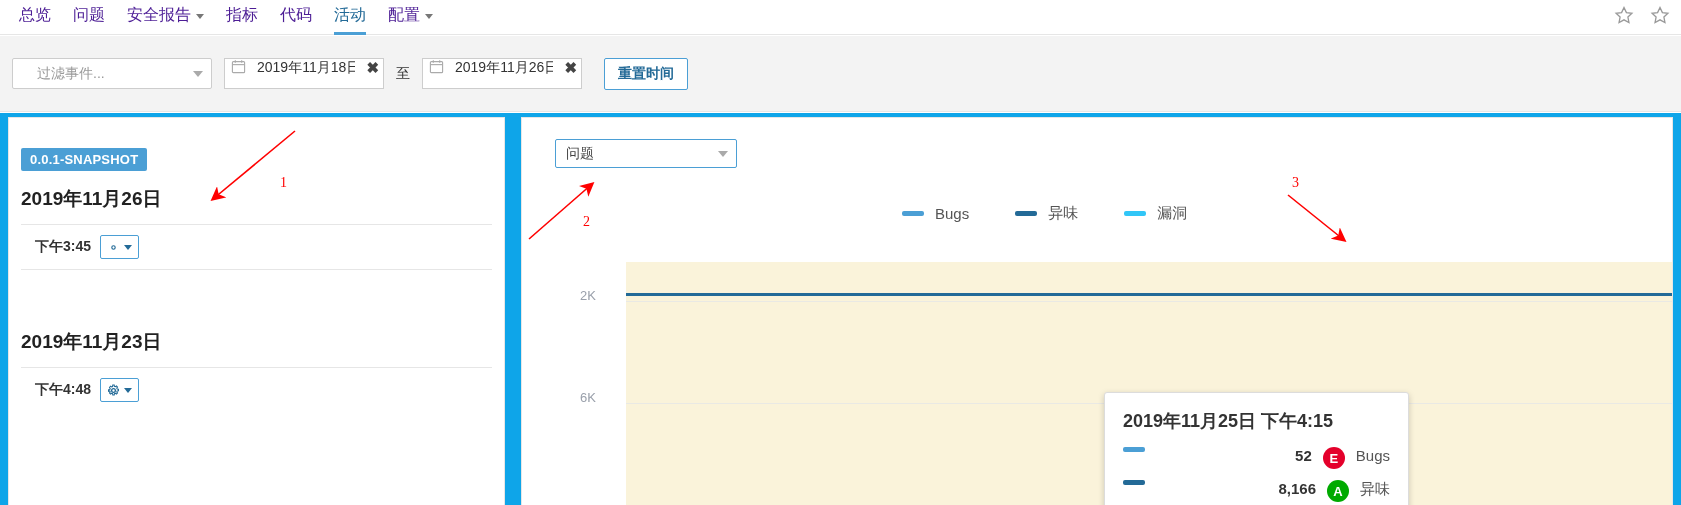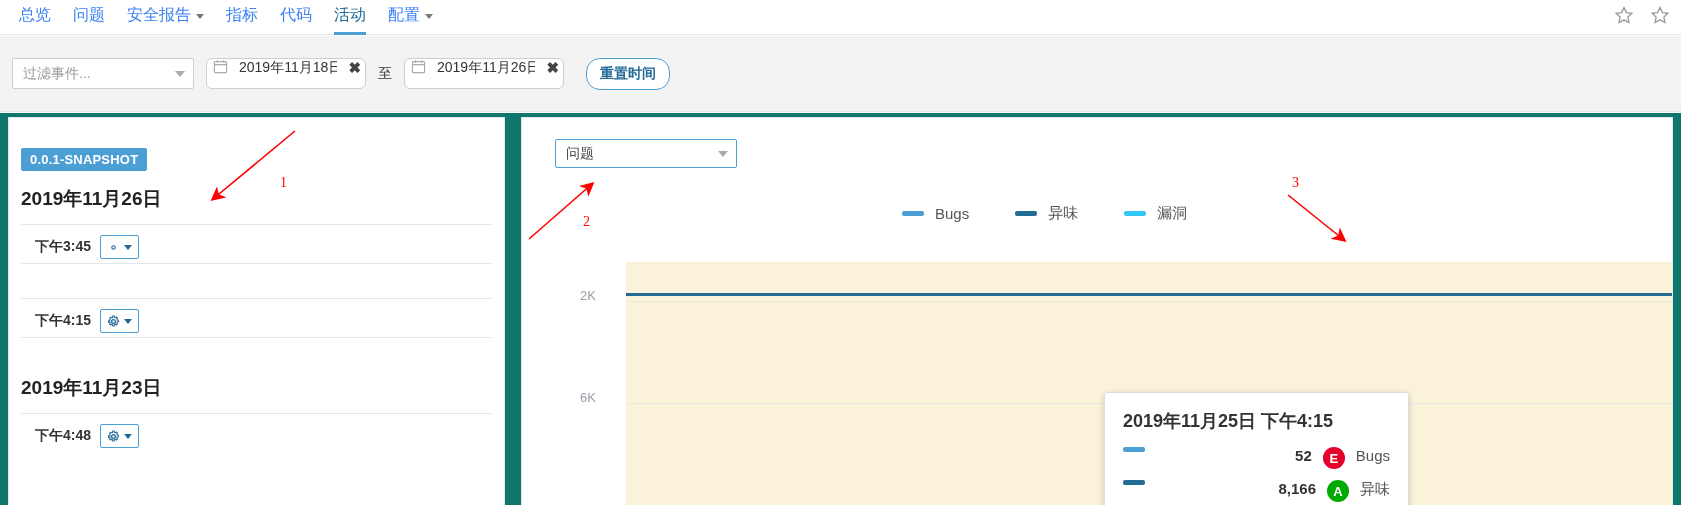--- a/index.html
+++ b/index.html
@@ -17,21 +17,21 @@
   .topnav {
     position: absolute; left: 0; top: 0; width: 1681px; height: 35px;
     background: #ffffff;
     border-bottom: 1px solid #e6e6e6;
     display: flex; align-items: flex-start;
     padding-left: 8px;
   }
   .nav-item {
     position: relative;
     font-size: 16px;
-    color: #3b82f6;
+    color: #4c1d95;
     padding: 5px 11px 9px 11px;
     white-space: nowrap;
     cursor: pointer;
     display: flex; align-items: center; gap: 5px;
   }
   .nav-item.active { color: #236a97; }
   .nav-item.active::after {
     content: "";
     position: absolute; left: 11px; right: 11px; bottom: 0;
     height: 3px; background: #4b9fd5;
@@ -53,40 +53,40 @@
   
   .filterbar {
     position: absolute; left: 0; top: 36px; width: 1681px; height: 76px;
     background: #f3f3f3;
     border-bottom: 1px solid #e6e6e6;
     display: flex; align-items: center;
     padding-left: 12px;
     gap: 12px;
   }
   .select-box {
-    width: 182px; height: 31px;
+    width: 200px; height: 31px;
     background: #ffffff;
     border: 1px solid #cdcdcd;
     border-radius: 2px;
     display: flex; align-items: center; justify-content: space-between;
-    padding: 0 8px 0 10px;
+    padding: 0 8px 0 24px;
     font-size: 14px; color: #999999;
     cursor: pointer;
   }
   .select-caret {
     width: 0; height: 0;
     border-left: 5px solid transparent;
     border-right: 5px solid transparent;
     border-top: 6px solid #aaaaaa;
   }
   .date-field {
     height: 31px;
     background: #ffffff;
     border: 1px solid #cdcdcd;
-    border-radius: 6px;
+    border-radius: 0;
     display: flex; align-items: center;
     padding: 0 4px 12px 6px;
     gap: 11px;
     font-size: 14px; color: #333;
     cursor: text;
     max-width: 160px;
     overflow: hidden;
   }
   .date-field .dtext {
     white-space: nowrap; overflow: hidden;
@@ -95,33 +95,33 @@
   .cal-icon { flex: 0 0 auto; }
   .clear-x {
     font-size: 15px; color: #444; font-weight: bold;
     line-height: 1; cursor: pointer; flex: 0 0 auto;
   }
   .to-label { font-size: 14px; color: #333; }
   .reset-btn {
     height: 32px;
     background: #ffffff;
     border: 1px solid #4b9fd5;
-    border-radius: 14px;
+    border-radius: 2px;
     color: #236a97;
     font-size: 14px; font-weight: bold;
     padding: 0 13px;
     display: flex; align-items: center;
     cursor: pointer;
     margin-left: 10px;
   }
 
   
   .main {
     position: absolute; left: 0; top: 113px; width: 1681px; height: 392px;
-    background: #0f766e;
+    background: #0ea5e9;
   }
 
   
   .sidebar {
     position: absolute; left: 8px; top: 4px;
     width: 497px; height: 392px;
     background: #ffffff;
     border: 1px solid #e6e6e6;
     overflow: hidden;
   }
@@ -135,21 +135,21 @@
     border-radius: 2px;
     letter-spacing: 0.2px;
   }
   .day-title {
     font-size: 19px; font-weight: bold; color: #222;
     margin: 15px 0 0 12px;
   }
   .event-row {
     margin: 12px 12px 0 12px;
     border-top: 1px solid #e6e6e6;
-    padding: 10px 0 4px 14px;
+    padding: 10px 0 10px 14px;
     display: flex; align-items: center; gap: 9px;
   }
   .event-row.last { border-bottom: 1px solid #e6e6e6; }
   .event-time { font-size: 14px; color: #333; font-weight: bold; }
   .gear-btn {
     border: 1px solid #4b9fd5;
     border-radius: 2px;
     background: #fff;
     height: 24px;
     display: flex; align-items: center; gap: 4px;
@@ -347,30 +347,20 @@
           <svg width="13" height="13" viewBox="0 0 16 16" fill="#236a97">
             <path d="M8 5.2A2.8 2.8 0 1 0 8 10.8 2.8 2.8 0 0 0 8 5.2zm0 4.2a1.4 1.4 0 1 1 0-2.8 1.4 1.4 0 0 1 0 2.8z"></path>
             <path d="M14.3 9.1l-1.1-.6c.05-.33.08-.66.08-1s-.03-.67-.08-1l1.1-.6-1.3-2.25-1.13.6a5.3 5.3 0 0 0-1.72-1l.02-1.25h-2.6L7.55 2.3a5.3 5.3 0 0 0-1.72 1l-1.13-.6L3.4 4.95l1.1.6c-.05.33-.08.66-.08 1s.03.67.08 1l-1.1.6 1.3 2.25 1.13-.6c.5.43 1.08.77 1.72 1l-.02 1.25h2.6l-.02-1.25a5.3 5.3 0 0 0 1.72-1l1.13.6L14.3 9.1z" opacity="0"></path>
           </svg>
           <span class="gear-caret"></span>
         </span>
       </div>
 
       <div class="spacer-24"></div>
 
-      <div class="event-row last">
-        <span class="event-time">下午4:15</span>
-        <span class="gear-btn">
-          <svg width="13" height="13" viewBox="0 0 16 16" fill="#236a97">
-            <circle cx="8" cy="8" r="2.3" fill="none" stroke="#236a97" stroke-width="1.6"></circle>
-            <path d="M7.1 1.3h1.8l.25 1.6 1.15.48 1.35-.9 1.27 1.27-.9 1.35.48 1.15 1.6.25v1.8l-1.6.25-.48 1.15.9 1.35-1.27 1.27-1.35-.9-1.15.48-.25 1.6H7.1l-.25-1.6-1.15-.48-1.35.9-1.27-1.27.9-1.35-.48-1.15L1.9 8.9V7.1l1.6-.25.48-1.15-.9-1.35L4.35 2.68l1.35.9 1.15-.48z" fill="none" stroke="#236a97" stroke-width="1.3"></path>
-          </svg>
-          <span class="gear-caret"></span>
-        </span>
-      </div>
 
       <div class="spacer-24"></div>
 
       <div class="day-title">2019年11月23日</div>
       <div class="event-row">
         <span class="event-time">下午4:48</span>
         <span class="gear-btn">
           <svg width="13" height="13" viewBox="0 0 16 16">
             <circle cx="8" cy="8" r="2.3" fill="none" stroke="#236a97" stroke-width="1.6"></circle>
             <path d="M7.1 1.3h1.8l.25 1.6 1.15.48 1.35-.9 1.27 1.27-.9 1.35.48 1.15 1.6.25v1.8l-1.6.25-.48 1.15.9 1.35-1.27 1.27-1.35-.9-1.15.48-.25 1.6H7.1l-.25-1.6-1.15-.48-1.35.9-1.27-1.27.9-1.35-.48-1.15L1.9 8.9V7.1l1.6-.25.48-1.15-.9-1.35L4.35 2.68l1.35.9 1.15-.48z" fill="none" stroke="#236a97" stroke-width="1.3"></path>

